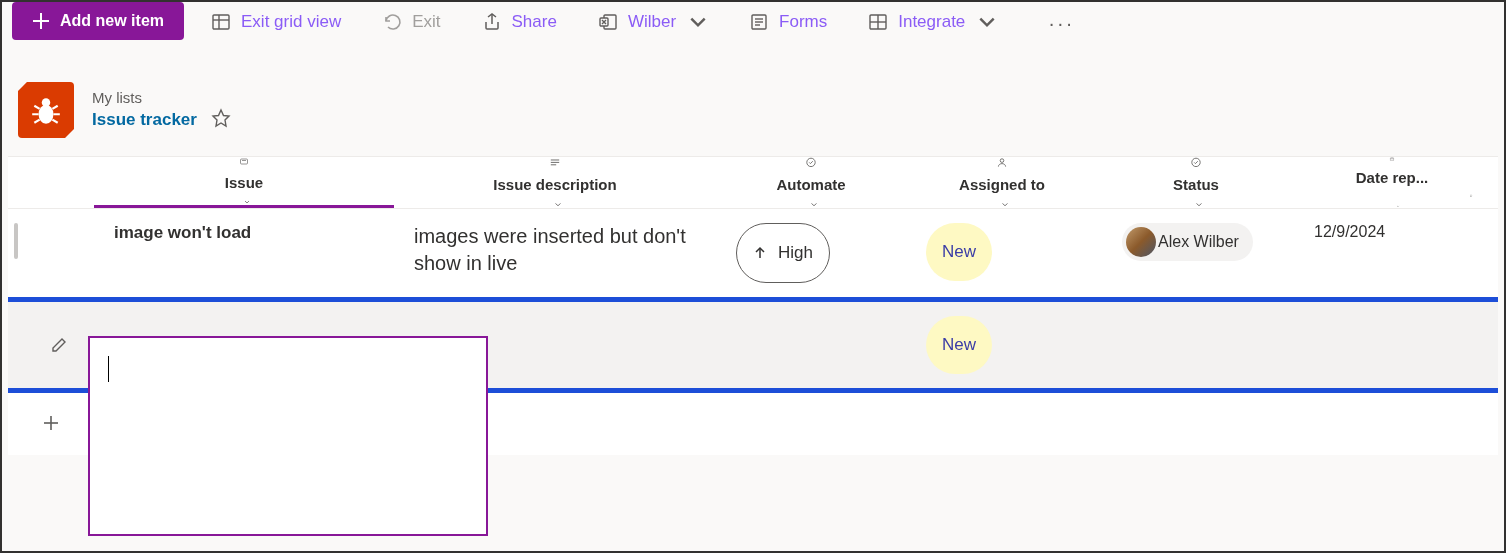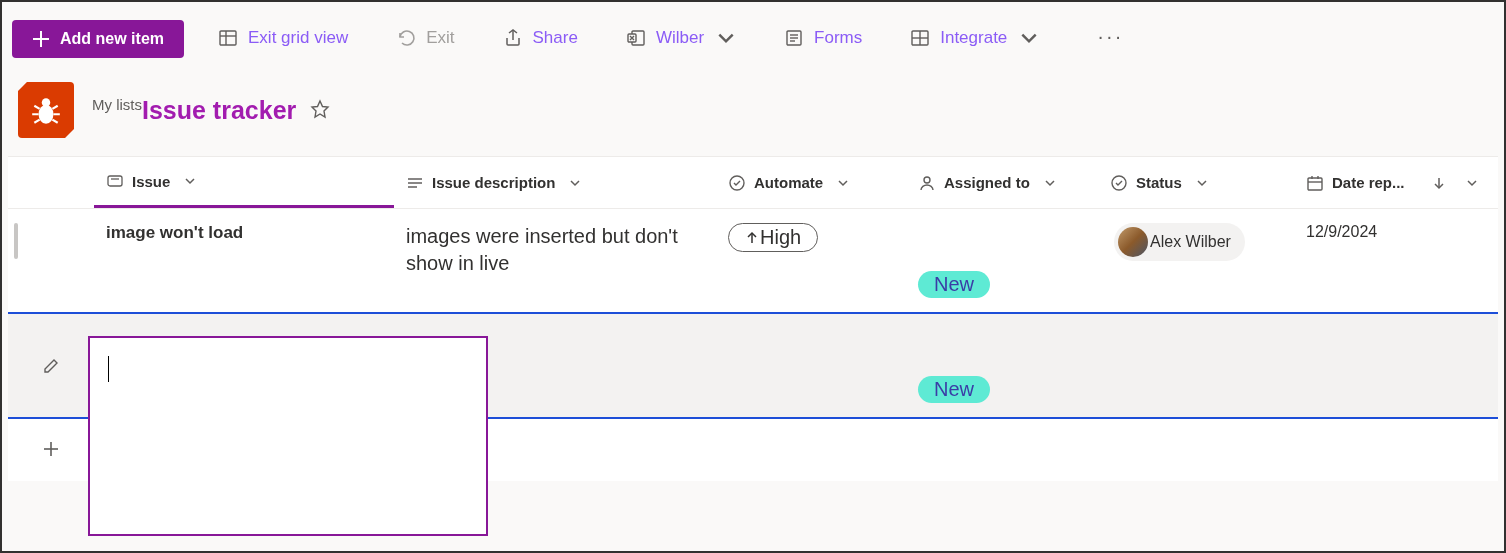--- a/index.html
+++ b/index.html
@@ -11,24 +11,24 @@
     width: 1506px;
     height: 553px;
     border: 2px solid #323130;
     overflow: hidden;
     position: relative;
   }
 
   
   .toolbar {
     display: flex;
-    align-items: flex-end;
+    align-items: flex-start;
     height: 56px;
     padding: 0 10px;
-    gap: 20px;
+    gap: 13px;
     background: #faf9f8;
   }
   .btn-primary {
     display: flex;
     align-items: center;
     gap: 10px;
     background: #881798;
     color: #fff;
     font-weight: 600;
     font-size: 16px;
@@ -75,51 +75,52 @@
     width: 56px;
     height: 56px;
     background: #da3b01;
     border-radius: 4px;
     clip-path: polygon(16% 0, 100% 0, 100% 84%, 84% 100%, 0 100%, 0 16%);
     display: flex;
     align-items: center;
     justify-content: center;
   }
   .list-icon svg { fill: #fff; }
-  .list-title-wrap { display: flex; flex-direction: row; }
+  .list-title-wrap { display: flex; flex-direction: column; }
   .breadcrumb {
     font-size: 15px;
     color: #605e5c;
     margin-bottom: 2px;
   }
   .list-title-row { display: flex; align-items: center; gap: 14px; }
   .list-title {
-    font-size: 25px;
+    font-size: 17px;
     font-weight: 600;
-    color: #a21caf;
+    color: #0369a1;
   }
   .star-btn { background: none; border: none; cursor: pointer; color: #605e5c; }
 
   
   .grid {
     background: #fff;
     margin: 0 6px;
     border-top: 1px solid #edebe9;
   }
   .grid-header {
     display: flex;
     align-items: center;
     border-bottom: 1px solid #edebe9;
     height: 52px;
   }
   .row {
     display: flex;
-    border-bottom: 2px solid #1d4ed8;
+    border-bottom: 5px solid #1d4ed8;
     min-height: 62px;
     position: relative;
+    justify-content: flex-end;
   }
   .row.editing {
     background: #f3f2f1;
     min-height: 68px;
   }
   .gutter {
     width: 86px;
     flex: 0 0 86px;
     display: flex;
     align-items: center;
@@ -134,44 +135,45 @@
     display: flex;
     align-items: center;
     gap: 8px;
     padding: 0 12px;
     font-size: 15px;
     font-weight: 600;
     color: #323130;
     cursor: pointer;
     height: 100%;
     position: relative;
+    flex-direction: column;
   }
   .col-header.active { border-bottom: 3px solid #881798; }
   .col-header .chev { margin-left: 6px; color: #605e5c; }
   .col-issue { width: 300px; flex: 0 0 300px; }
   .col-desc  { width: 322px; flex: 0 0 322px; }
   .col-prio  { width: 190px; flex: 0 0 190px; }
   .col-status{ width: 196px; flex: 0 0 196px; }
   .col-assign{ width: 192px; flex: 0 0 192px; }
   .col-date  { width: 196px; flex: 0 0 196px; }
 
   .cell-issue-title { font-weight: 600; font-size: 17px; color: #323130; }
   .cell-desc { font-size: 20px; color: #323130; line-height: 1.35; }
   .cell-date { font-size: 16px; }
 
   .pill {
     display: inline-flex;
     align-items: center;
-    gap: 1px;
-    padding: 2px 16px;
+    gap: 11px;
+    padding: 19px 16px;
     border-radius: 999px;
-    font-size: 20px;
+    font-size: 17px;
   }
   .pill-outline { border: 1px solid #605e5c; color: #323130; background: #fff; }
-  .pill-new { background: #5eead4; color: #3b3da6; margin-top: 48px; }
+  .pill-new { background: #fef9c3; color: #3b3da6; }
 
   .person {
     display: inline-flex;
     align-items: center;
     gap: 2px;
     background: #f3f2f1;
     border-radius: 999px;
     padding: 4px 14px 4px 4px;
     font-size: 16px;
   }

